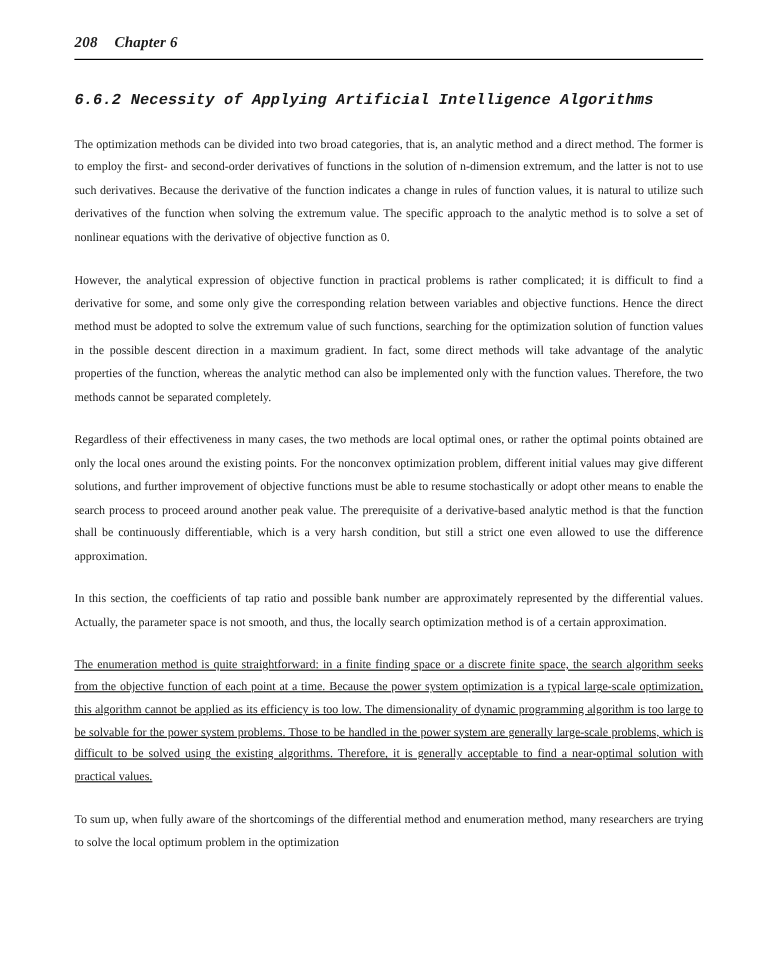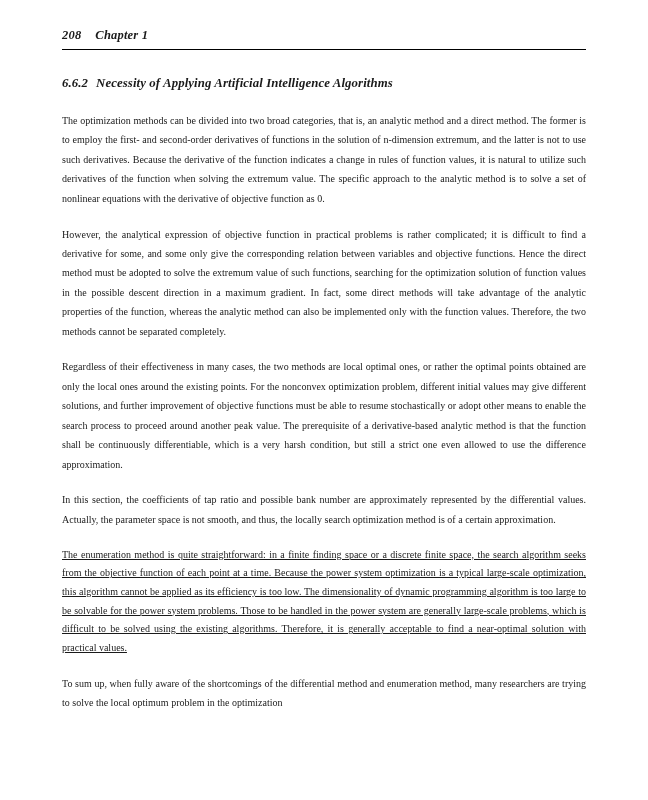--- a/index.html
+++ b/index.html
@@ -36,20 +36,21 @@
   .rule {
     border-top: 1.1px solid #000000;
     margin: 0 0 26px 0;
   }
   .section-heading {
     font-style: italic;
     font-weight: bold;
     font-size: 12.8px;
     margin: 0 0 20px 0;
     letter-spacing: 0.1px;
+    font-family: Liberation Mono, monospace;
   }
   .section-heading .num {
     margin-right: 8px;
   }
   p.body {
     font-size: 10px;
     line-height: 19.4px;
     text-align: justify;
     margin: 0 0 16.5px 0;
     hyphens: none;
@@ -59,21 +60,21 @@
     text-decoration: underline;
   }
 </style>
 </head>
 <body>
 
 <div class="page">
 
   <div class="running-head">
     <span class="folio">208</span>
-    <span>Chapter 1</span>
+    <span>Chapter 6</span>
   </div>
   <div class="rule"></div>
 
   <h2 class="section-heading">
     <span class="num">6.6.2</span><span>Necessity of Applying Artificial Intelligence Algorithms</span>
   </h2>
 
   <p class="body">The optimization methods can be divided into two broad categories, that is, an analytic method and a direct method. The former is to employ the first- and second-order derivatives of functions in the solution of n-dimension extremum, and the latter is not to use such derivatives. Because the derivative of the function indicates a change in rules of function values, it is natural to utilize such derivatives of the function when solving the extremum value. The specific approach to the analytic method is to solve a set of nonlinear equations with the derivative of objective function as 0.</p>
   <p class="body">However, the analytical expression of objective function in practical problems is rather complicated; it is difficult to find a derivative for some, and some only give the corresponding relation between variables and objective functions. Hence the direct method must be adopted to solve the extremum value of such functions, searching for the optimization solution of function values in the possible descent direction in a maximum gradient. In fact, some direct methods will take advantage of the analytic properties of the function, whereas the analytic method can also be implemented only with the function values. Therefore, the two methods cannot be separated completely.</p>
   <p class="body">Regardless of their effectiveness in many cases, the two methods are local optimal ones, or rather the optimal points obtained are only the local ones around the existing points. For the nonconvex optimization problem, different initial values may give different solutions, and further improvement of objective functions must be able to resume stochastically or adopt other means to enable the search process to proceed around another peak value. The prerequisite of a derivative-based analytic method is that the function shall be continuously differentiable, which is a very harsh condition, but still a strict one even allowed to use the difference approximation.</p>

